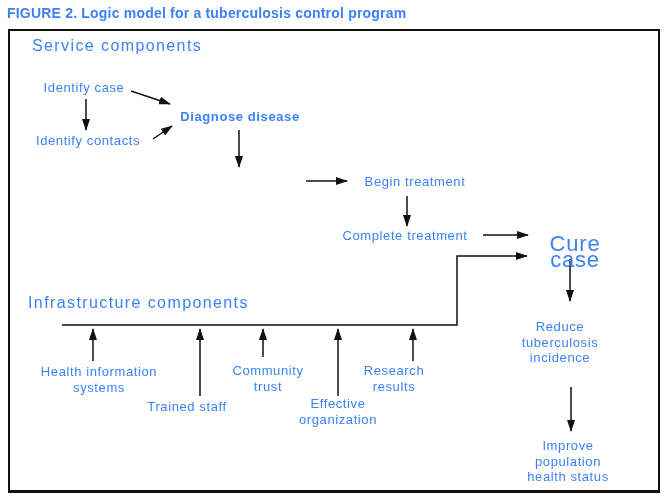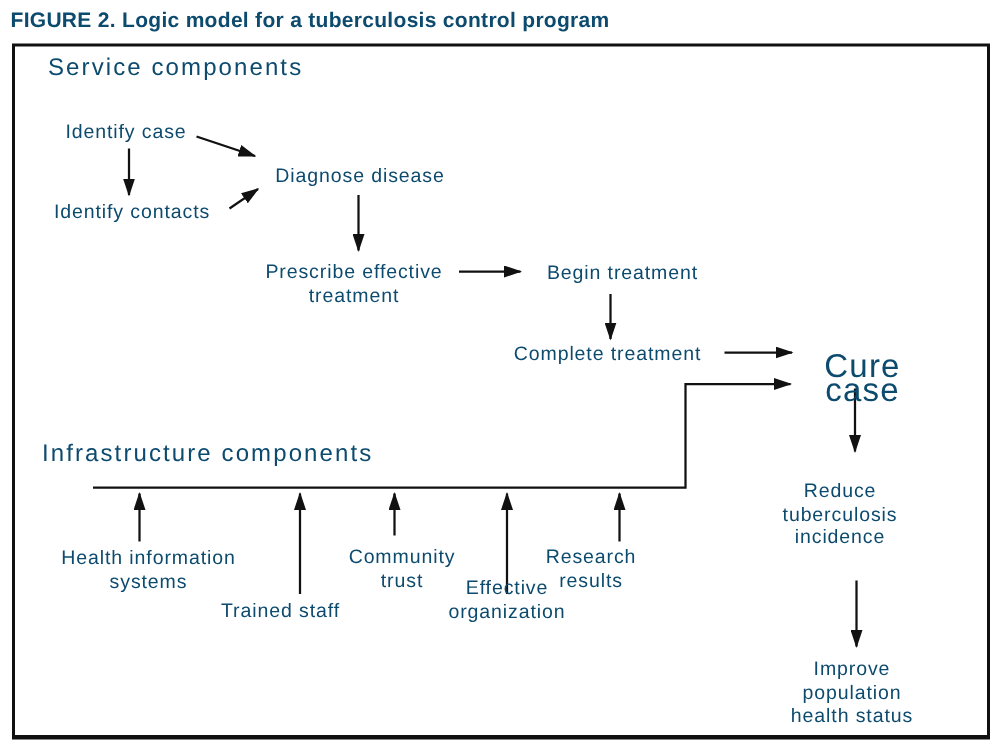--- a/index.html
+++ b/index.html
@@ -2,21 +2,21 @@
 <html><head>
 <meta charset="utf-8">
 <style>
   html, body { margin: 0; padding: 0; background: #ffffff; }
   #stage {
     position: relative;
     width: 669px;
     height: 502px;
     background: #ffffff;
     font-family: "Liberation Sans", sans-serif;
-    color: #0c4a6e;
+    color: #3b82f6;
     overflow: hidden;
   }
   .fig-title {
     position: absolute;
     left: 7px;
     top: 5px;
     font-size: 14px;
     font-weight: bold;
     letter-spacing: 0.2px;
     white-space: nowrap;
@@ -48,31 +48,31 @@
     position: absolute;
     transform: translateX(-50%);
     text-align: center;
     font-size: 13px;
     line-height: 15.5px;
     letter-spacing: 0.6px;
     white-space: pre-line;
   }
   .n-identify-case     { left: 84px;  top: 80px;  }
   .n-identify-contacts { left: 88px;  top: 133px; }
-  .n-diagnose-disease  { left: 240px; top: 109px; }
+  .n-diagnose-disease  { left: 240px; top: 109px; font-weight: bold; }
   .n-prescribe         { left: 236px; top: 173px; }
   .n-begin             { left: 415px; top: 174px; }
   .n-complete          { left: 405px; top: 228px; }
   .n-cure              { left: 575px; top: 236px; font-size: 22px; letter-spacing: 0.8px; }
   .n-reduce            { left: 560px; top: 319px; }
   .n-improve           { left: 568px; top: 438px; }
   .n-health-info       { left: 99px;  top: 364px; }
   .n-trained-staff     { left: 187px; top: 399px; }
   .n-community         { left: 268px; top: 363px; }
-  .n-effective         { left: 338px; top: 384px; }
+  .n-effective         { left: 338px; top: 396px; }
   .n-research          { left: 394px; top: 363px; }
 </style>
 </head>
 <body>
 
 <div id="stage">
 
   <div class="fig-title">FIGURE 2. Logic model for a tuberculosis control program</div>
 
   <div class="diagram-box"></div>
@@ -107,22 +107,20 @@
   <div class="heading h-service">Service components</div>
 
   <div class="heading h-infra">Infrastructure components</div>
 
   <div class="node n-identify-case">Identify case</div>
 
   <div class="node n-identify-contacts">Identify contacts</div>
 
   <div class="node n-diagnose-disease">Diagnose disease</div>
 
-  <div class="node n-prescribe">Prescribe effective
-treatment</div>
 
   <div class="node n-begin">Begin treatment</div>
 
   <div class="node n-complete">Complete treatment</div>
 
   <div class="node n-cure">Cure case</div>
 
   <div class="node n-improve">Improve population
 health status</div>
 

